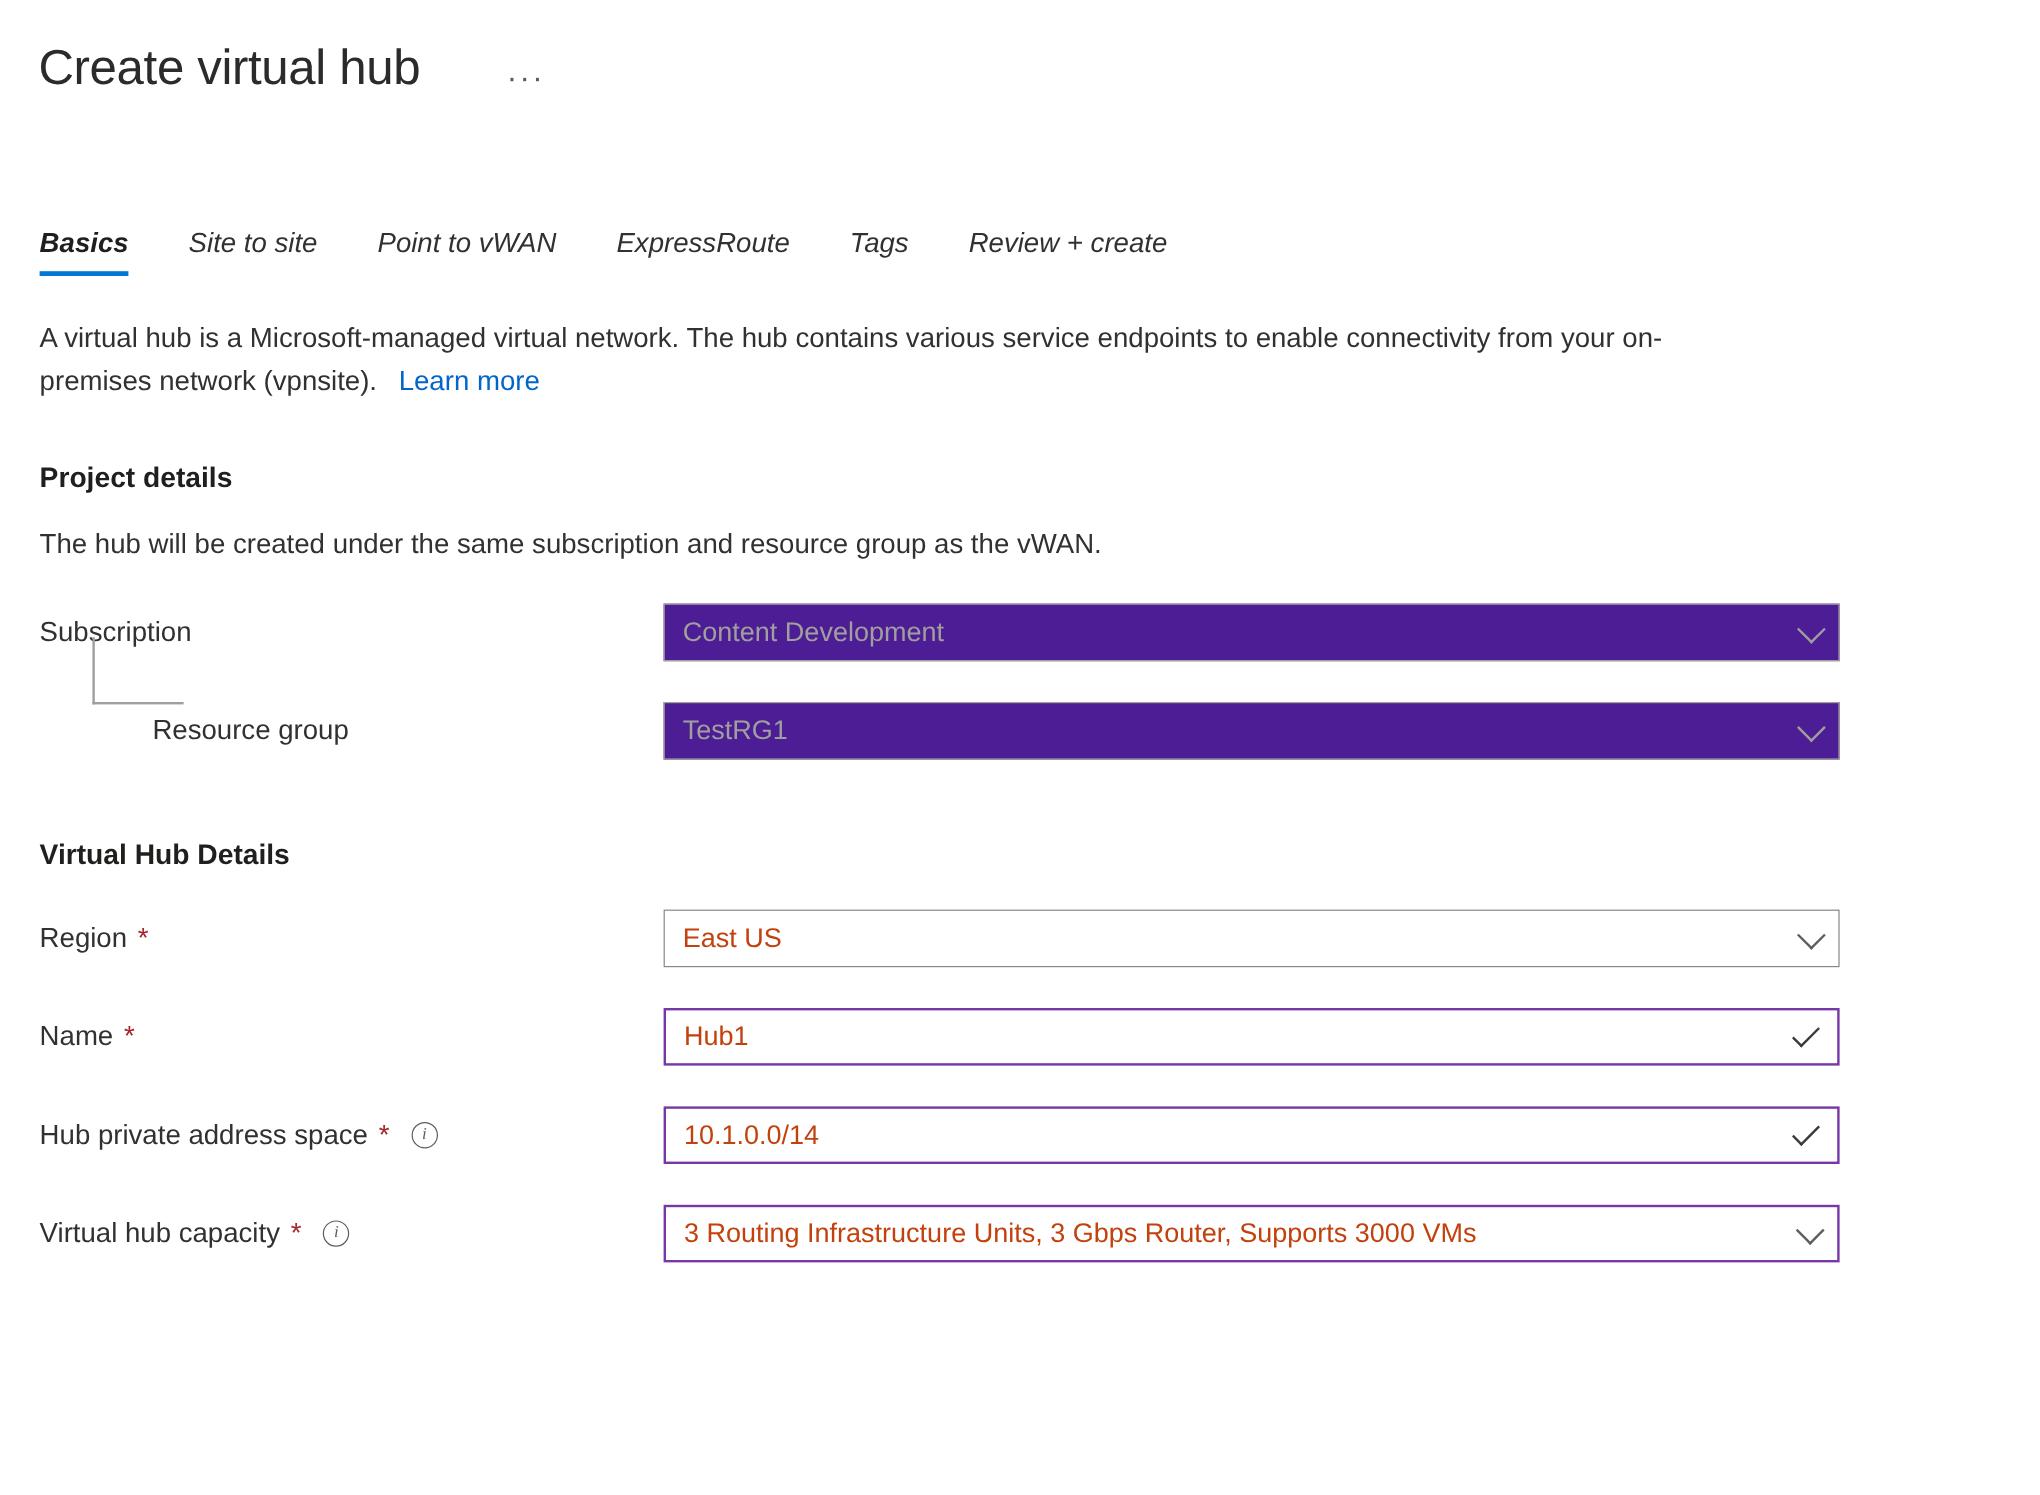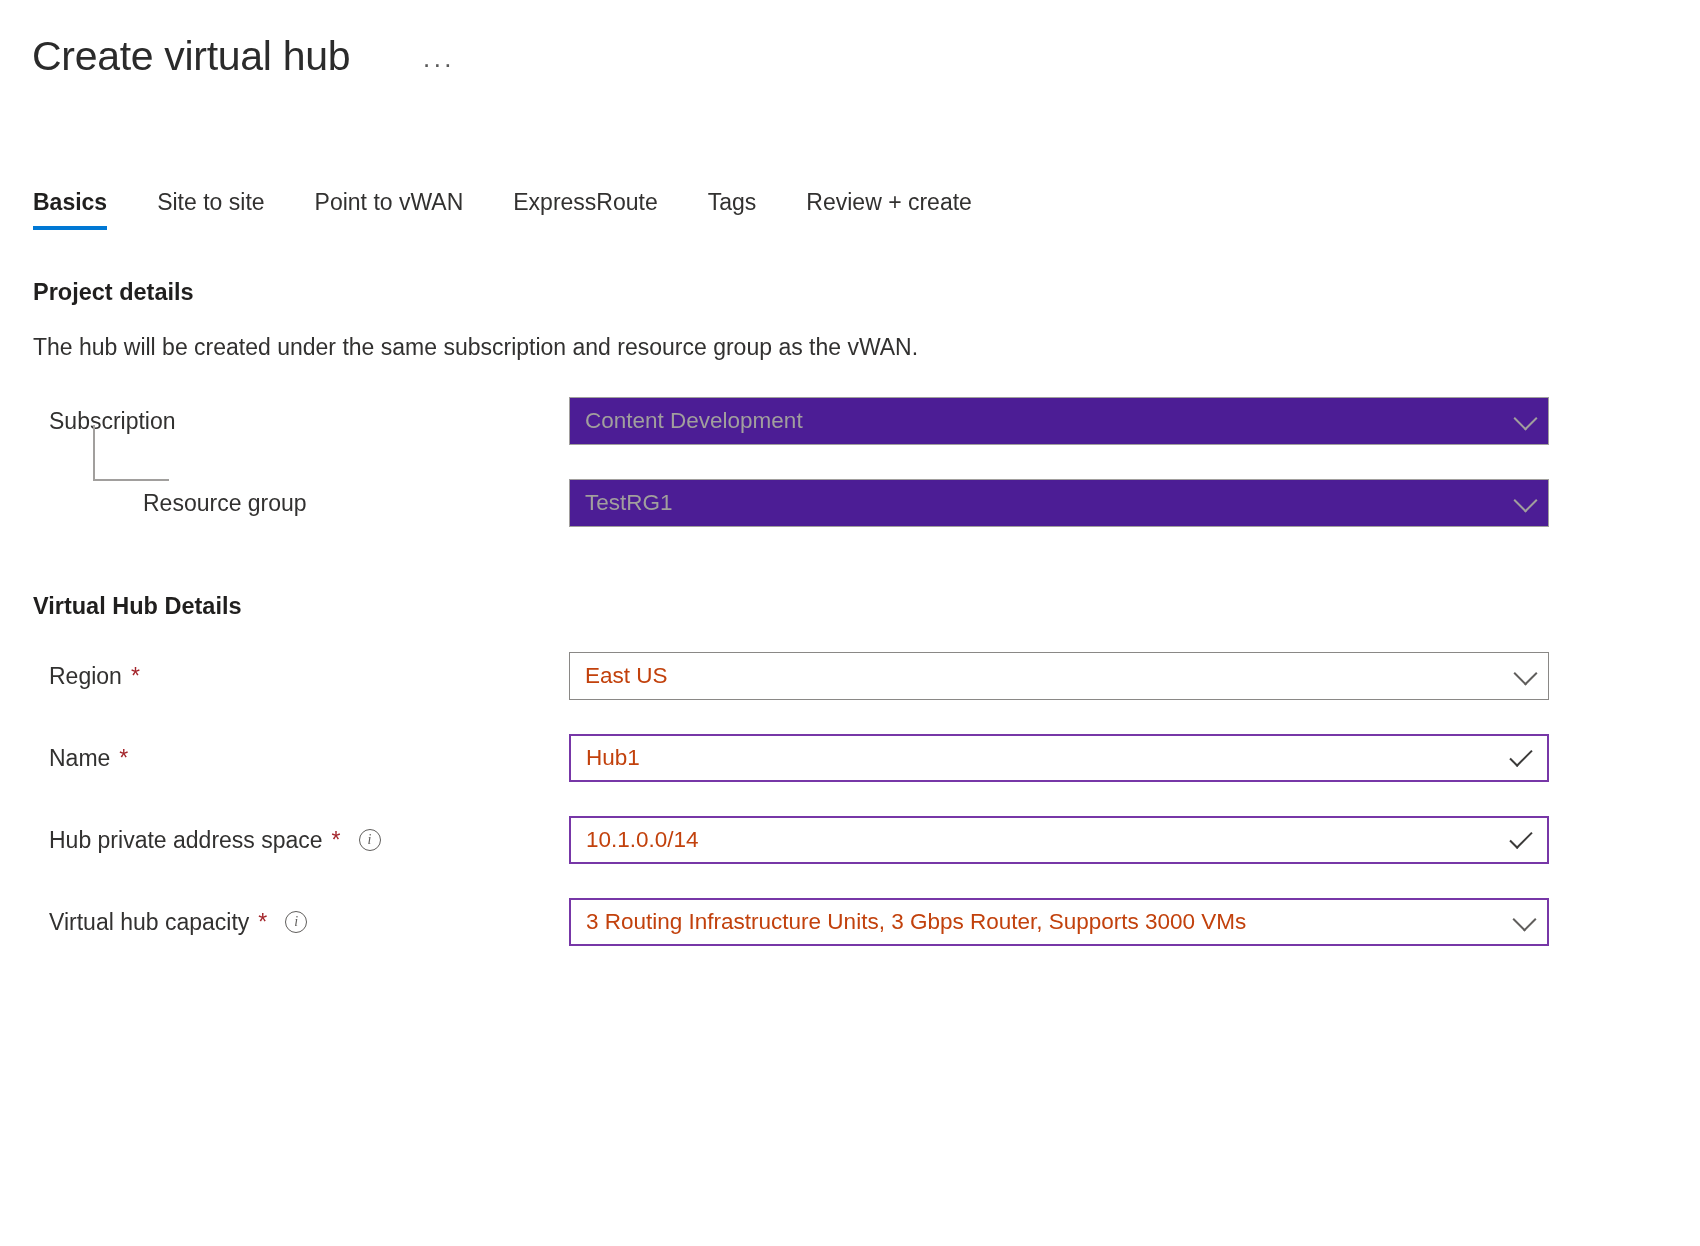--- a/index.html
+++ b/index.html
@@ -59,20 +59,21 @@
     height: 52px;
   }
   .tab {
     position: relative;
     font-size: 23px;
     color: #323130;
     padding: 0 0 14px 0;
     margin-right: 50px;
     cursor: pointer;
     white-space: nowrap;
+    font-style: italic;
   }
   .tab:last-child { margin-right: 16px; }
   .tab.active {
     font-weight: bold;
     color: #201f1e;
   }
   .tab.active::after {
     content: "";
     position: absolute;
     left: 0;
@@ -106,21 +107,21 @@
   }
   .section-desc {
     font-size: 23px;
     color: #323130;
     margin: 28px 0 0 33px;
   }
 
   
   .form {
     margin-top: 36px;
-    padding-left: 49px;
+    padding-left: 33px;
   }
   .row {
     display: flex;
     align-items: center;
     position: relative;
     margin-bottom: 16px;
   }
   .label-cell {
     width: 520px;
     flex: 0 0 520px;
@@ -226,20 +227,21 @@
 
   <div class="tabs">
     <div class="tab active">Basics</div>
     <div class="tab">Site to site</div>
     <div class="tab">Point to vWAN</div>
     <div class="tab">ExpressRoute</div>
     <div class="tab">Tags</div>
     <div class="tab">Review + create</div>
   </div>
 
+  <p class="intro"><span>A virtual hub is a Microsoft-managed virtual network. The hub contains various service endpoints to enable connectivity from your on-premises network (vpnsite).</span><a class="link">Learn more</a></p>
 
   <div class="section-title">Project details</div>
   <div class="section-desc">The hub will be created under the same subscription and resource group as the vWAN.</div>
 
   <div class="form">
 
     <div class="row" style="margin-bottom:34px;">
       <div class="label-cell">
         <span>Subscription</span>
       </div>

